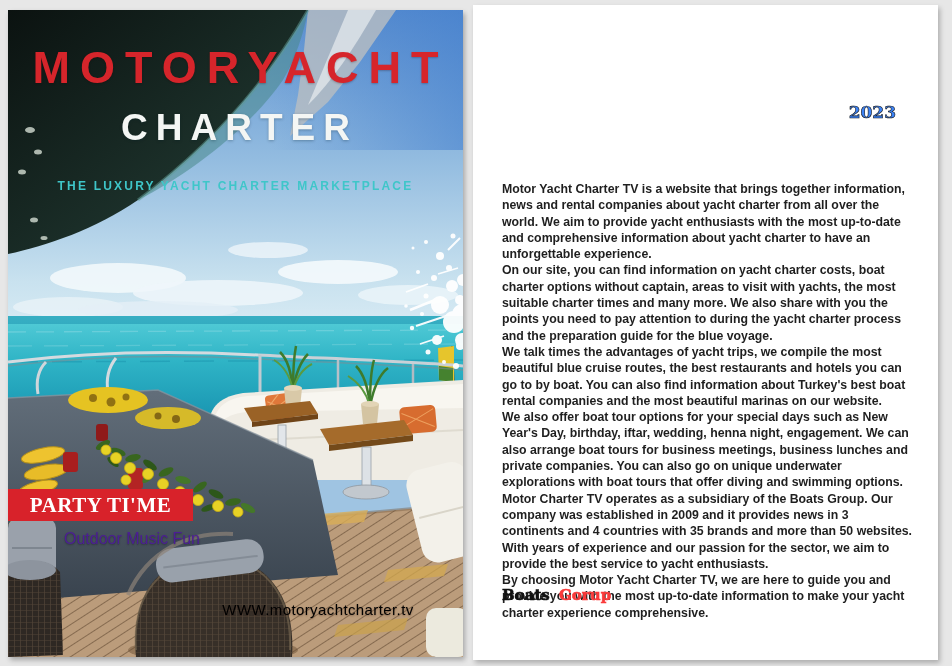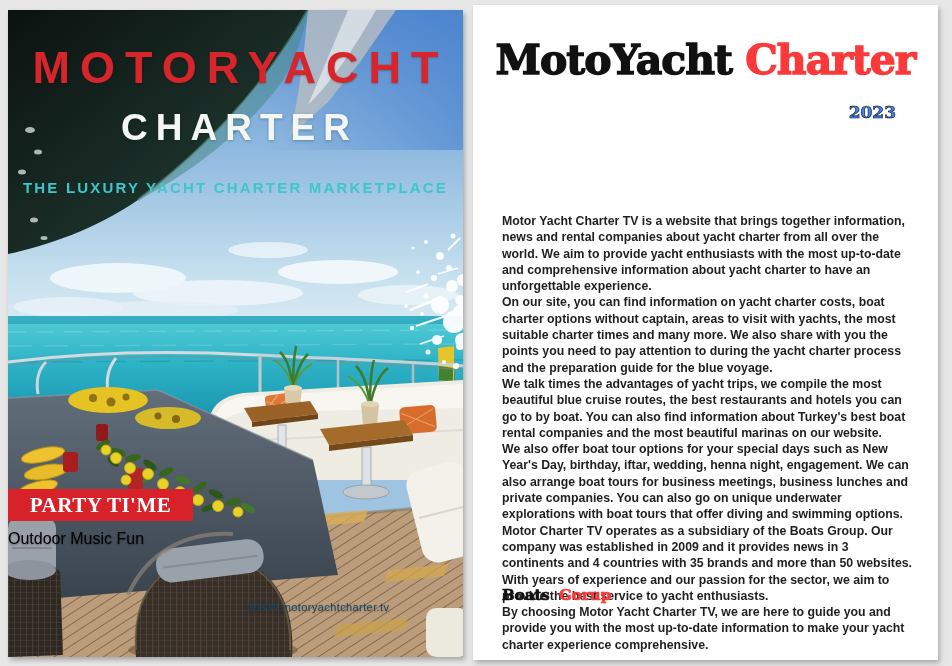--- a/index.html
+++ b/index.html
@@ -9,40 +9,40 @@
   .poster{position:absolute;left:8px;top:10px;width:455px;height:647px;overflow:hidden;
           box-shadow:2px 3px 5px rgba(0,0,0,.28);background:#9fc4e2;}
   .poster svg{position:absolute;left:0;top:0;width:100%;height:100%;display:block;}
   .poster .headline{position:absolute;left:0;right:0;top:32px;text-align:center;
       font-weight:700;font-size:45px;letter-spacing:10px;padding-left:10px;color:#d6252b;
       text-shadow:0 1px 2px rgba(40,0,0,.25);white-space:nowrap;}
   .poster .subheadline{position:absolute;left:0;right:0;top:97px;text-align:center;
       font-weight:700;font-size:37px;letter-spacing:8px;padding-left:8px;color:#f4f6f4;
       text-shadow:0 1px 3px rgba(0,30,40,.3);white-space:nowrap;}
   .poster .tagline{position:absolute;left:0;right:0;top:169px;text-align:center;
-      font-weight:700;font-size:15px;letter-spacing:2.2px;color:#3fc6c9;white-space:nowrap;}
+      font-weight:700;font-size:12px;letter-spacing:2.2px;color:#3fc6c9;white-space:nowrap;}
   .poster .party-banner{position:absolute;left:0;top:479px;width:185px;height:32px;
       background:#d8222a;color:#ffffff;font-weight:700;font-size:21px;line-height:32px;
       text-align:center;letter-spacing:.5px;font-family:Liberation Serif, serif;}
-  .poster .banner-sub{position:absolute;left:0;top:520px;width:192px;text-align:left;
-      font-size:16px;color:#000000;text-shadow:0 1px 2px rgba(0,0,0,.35);}
+  .poster .banner-sub{position:absolute;left:0;top:520px;width:192px;text-align:right;
+      font-size:16px;color:#4c1d95;text-shadow:0 1px 2px rgba(0,0,0,.35);}
   .poster .site-url{position:absolute;left:178px;top:591px;width:264px;text-align:center;
-      font-size:11px;letter-spacing:.4px;color:#0c4a6e;text-shadow:0 1px 2px rgba(60,30,20,.4);}
+      font-size:15px;letter-spacing:.4px;color:#000000;text-shadow:0 1px 2px rgba(60,30,20,.4);}
   
   .page{position:absolute;left:473px;top:5px;width:465px;height:655px;background:#ffffff;
         box-shadow:2px 3px 5px rgba(0,0,0,.25);}
   .fatserif{font-family:"DejaVu Serif",serif;font-weight:700;}
   .doc-title{position:absolute;left:0;right:0;top:30px;margin:0;text-align:center;
       font-size:41px;line-height:50px;letter-spacing:-1px;}
   .doc-title .tp{color:#111111;-webkit-text-stroke:1.4px #111111;}
   .doc-title .ta{color:#fa3a3a;-webkit-text-stroke:1.4px #fa3a3a;}
   .doc-year{position:absolute;top:97px;right:42px;font-size:17px;color:#3b82f6;
       -webkit-text-stroke:.6px #111111;}
   .doc-body{position:absolute;left:29px;right:25px;top:176px;color:#1f1f1f;
-      font-weight:700;font-size:12.3px;line-height:16.3px;margin-top:32px;}
+      font-weight:700;font-size:12.3px;line-height:16.3px;}
   .doc-body p{margin:0;}
   .doc-footer{position:absolute;left:29px;top:581px;font-size:15px;}
   .doc-footer .fp{color:#111111;-webkit-text-stroke:.6px #111111;}
   .doc-footer .fa{color:#fa3a3a;-webkit-text-stroke:.6px #fa3a3a;margin-left:4px;}
 </style>
 </head>
 <body>
 
 <div class="viewer">
 
@@ -304,24 +304,20 @@
 
     <div class="headline">MOTORYACHT</div>
     <div class="subheadline">CHARTER</div>
     <div class="tagline">THE LUXURY YACHT CHARTER MARKETPLACE</div>
     <div class="party-banner">PARTY TI'ME</div>
     <div class="banner-sub">Outdoor Music Fun</div>
     <div class="site-url">WWW.motoryachtcharter.tv</div>
   </div>
 
   <div class="page">
-    <h1 class="doc-title fatserif">
-      <span class="tp">MotoYacht</span>
-      <span class="ta">Charter</span>
-    </h1>
     <div class="doc-year fatserif">2023</div>
 
     <div class="doc-body">
       <p>Motor Yacht Charter TV is a website that brings together information, news and rental companies about yacht charter from all over the world. We aim to provide yacht enthusiasts with the most up-to-date and comprehensive information about yacht charter to have an unforgettable experience.</p>
       <p>On our site, you can find information on yacht charter costs, boat charter options without captain, areas to visit with yachts, the most suitable charter times and many more. We also share with you the points you need to pay attention to during the yacht charter process and the preparation guide for the blue voyage.</p>
       <p>We talk times the advantages of yacht trips, we compile the most beautiful blue cruise routes, the best restaurants and hotels you can go to by boat. You can also find information about Turkey's best boat rental companies and the most beautiful marinas on our website.</p>
       <p>We also offer boat tour options for your special days such as New Year's Day, birthday, iftar, wedding, henna night, engagement. We can also arrange boat tours for business meetings, business lunches and private companies. You can also go on unique underwater explorations with boat tours that offer diving and swimming options.</p>
       <p>Motor Charter TV operates as a subsidiary of the Boats Group. Our company was established in 2009 and it provides news in 3 continents and 4 countries with 35 brands and more than 50 websites. With years of experience and our passion for the sector, we aim to provide the best service to yacht enthusiasts.</p>
       <p>By choosing Motor Yacht Charter TV, we are here to guide you and provide you with the most up-to-date information to make your yacht charter experience comprehensive.</p>
     </div>

